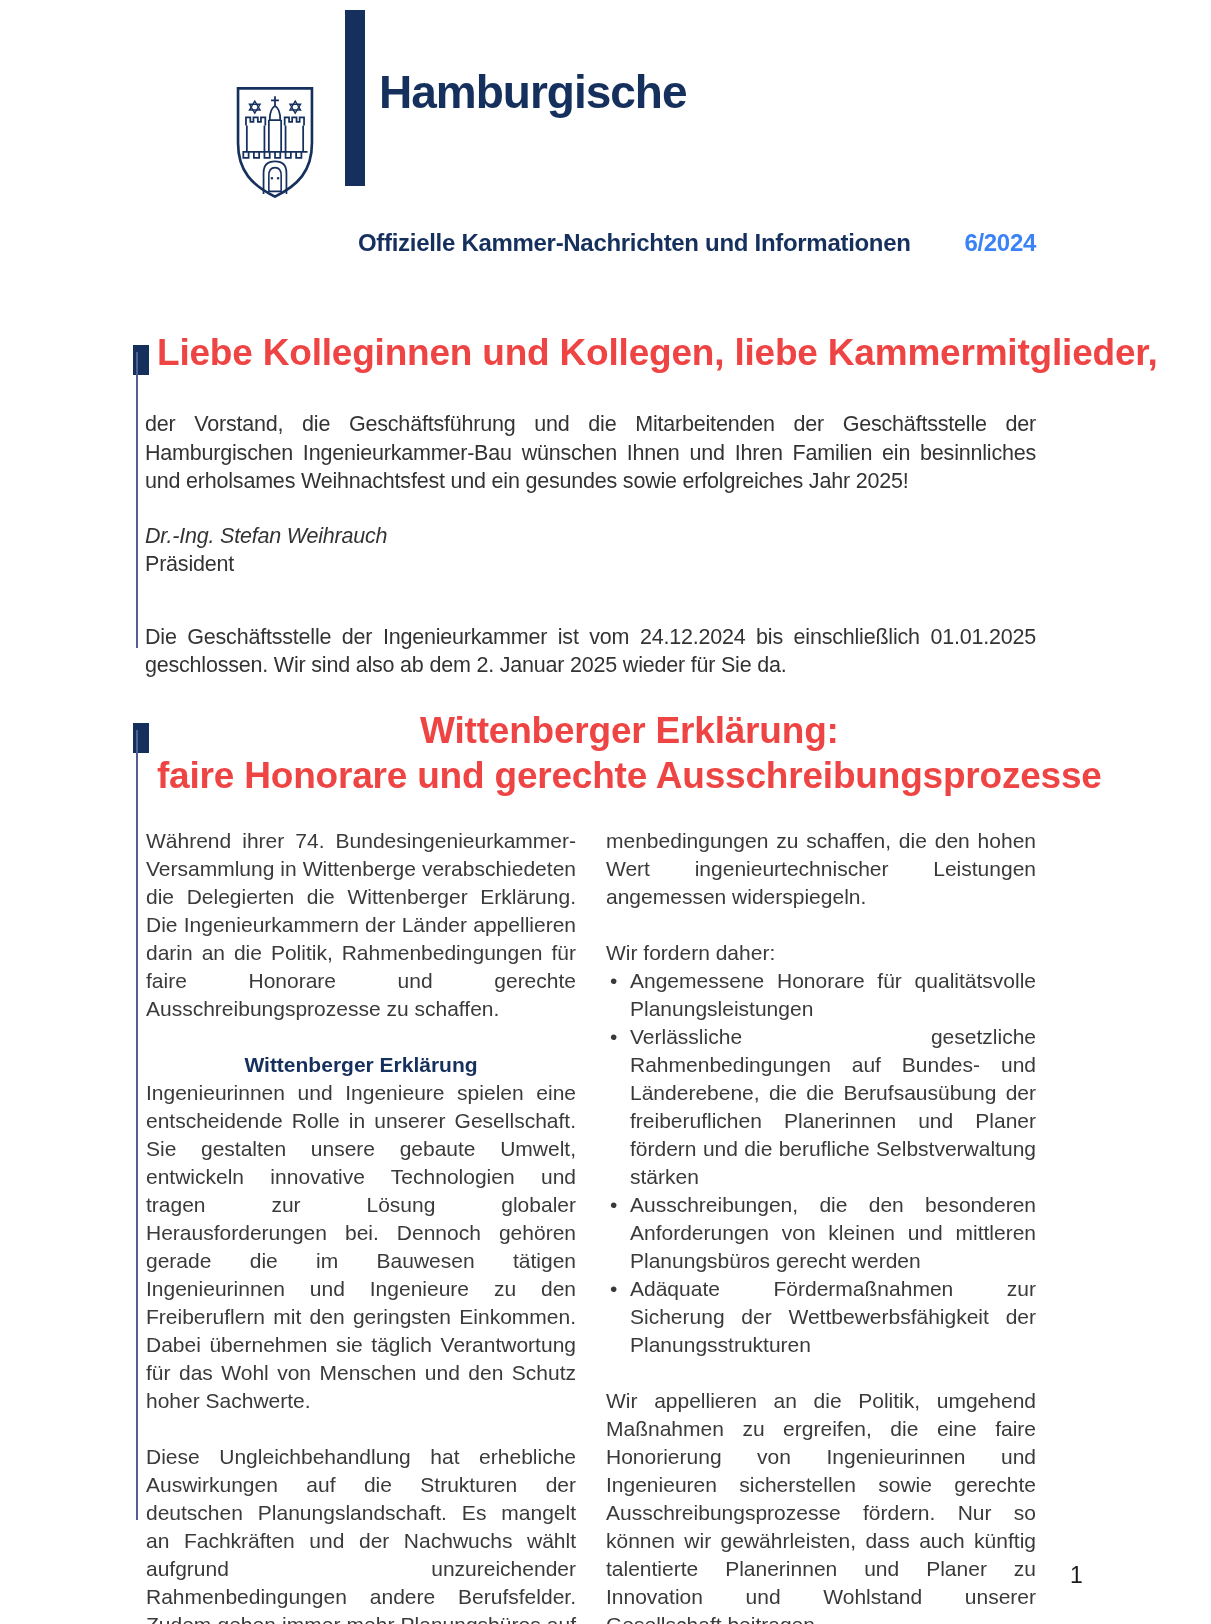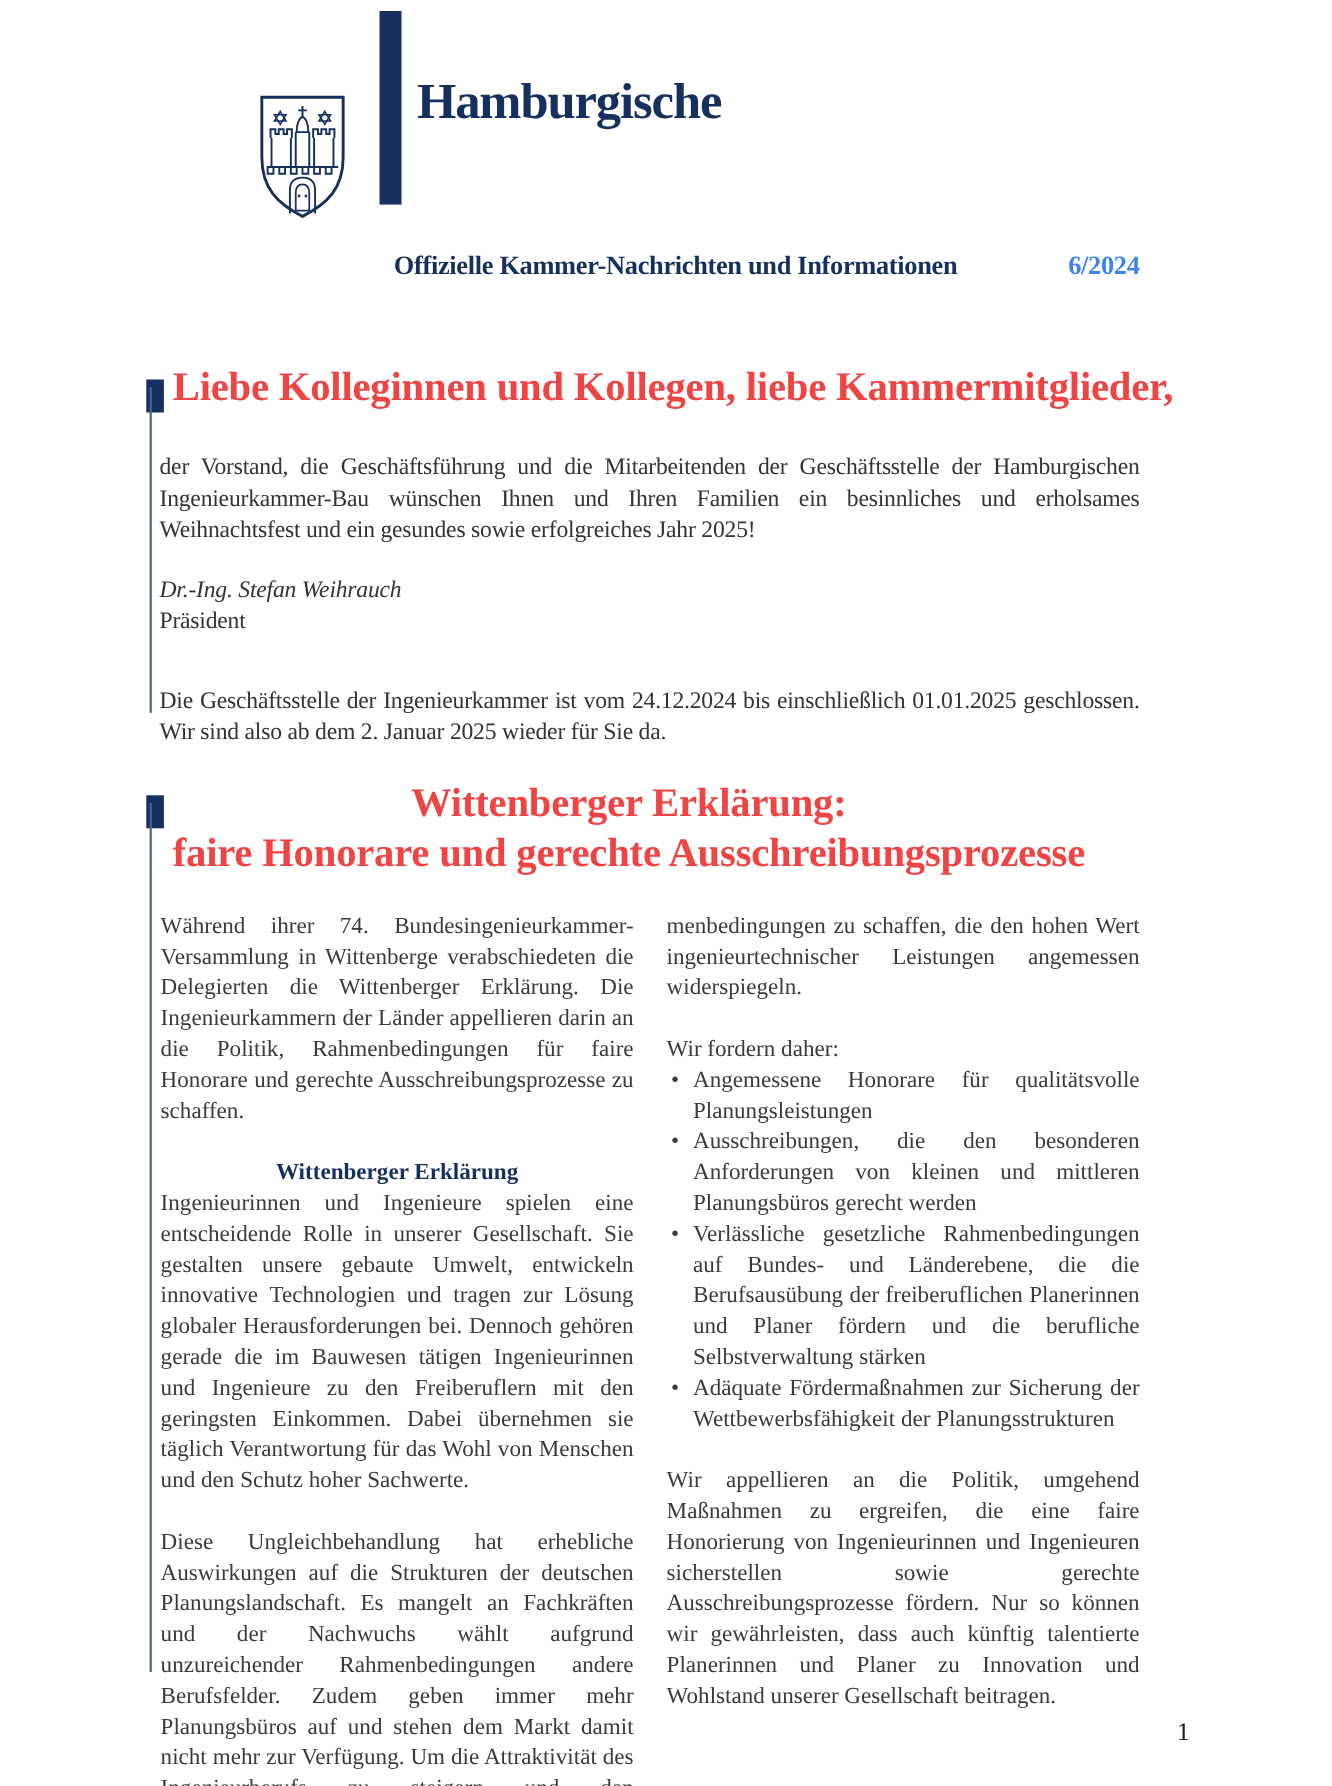--- a/index.html
+++ b/index.html
@@ -1,20 +1,20 @@
 <!DOCTYPE html>
 <html lang="de"><head>
 <meta charset="utf-8">
 <style>
   html,body{margin:0;padding:0;background:#ffffff;}
   .page{
     position:relative;
     width:1211px;height:1624px;
     background:#ffffff;
-    font-family:Liberation Serif, serif;
+    font-family:Liberation Sans, sans-serif;
     color:#333333;
     overflow:hidden;
   }
   
   .crest{position:absolute;left:231px;top:76px;width:88px;height:134px;}
   .mast-bar{position:absolute;left:345px;top:10px;width:20px;height:176px;background:#16305e;}
   .org-title{
     position:absolute;left:379px;top:64px;
     font-size:46px;font-weight:bold;line-height:56px;
     color:#16305e;letter-spacing:-1px;white-space:nowrap;
@@ -131,22 +131,22 @@
       <p>Während ihrer 74. Bundesingenieurkammer-Versammlung in Wittenberge verabschiedeten die Delegierten die Wittenberger Erklärung. Die Ingenieurkammern der Länder appellieren darin an die Politik, Rahmenbedingungen für faire Honorare und gerechte Ausschreibungsprozesse zu schaffen.</p>
       <p class="subhead">Wittenberger Erklärung</p>
       <p>Ingenieurinnen und Ingenieure spielen eine entscheidende Rolle in unserer Gesellschaft. Sie gestalten unsere gebaute Umwelt, entwickeln innovative Technologien und tragen zur Lösung globaler Herausforderungen bei. Dennoch gehören gerade die im Bauwesen tätigen Ingenieurinnen und Ingenieure zu den Freiberuflern mit den geringsten Einkommen. Dabei übernehmen sie täglich Verantwortung für das Wohl von Menschen und den Schutz hoher Sachwerte.</p>
       <p>Diese Ungleichbehandlung hat erhebliche Auswirkungen auf die Strukturen der deutschen Planungslandschaft. Es mangelt an Fachkräften und der Nachwuchs wählt aufgrund unzureichender Rahmenbedingungen andere Berufsfelder. Zudem geben immer mehr Planungsbüros auf und stehen dem Markt damit nicht mehr zur Verfügung. Um die Attraktivität des Ingenieurberufs zu steigern und den Fachkräftemangel nachhaltig zu bekämpfen, ist es unerlässlich, faire Rah-</p>
     </div>
     <div class="col">
       <p>menbedingungen zu schaffen, die den hohen Wert ingenieurtechnischer Leistungen angemessen widerspiegeln.</p>
       <p style="margin-bottom:0;text-align:left;">Wir fordern daher:</p>
       <ul>
         <li>Angemessene Honorare für qualitätsvolle Planungsleistungen</li>
+        <li>Verlässliche gesetzliche Rahmenbedingungen auf Bundes- und Länderebene, die die Berufsausübung der freiberuflichen Planerinnen und Planer fördern und die berufliche Selbstverwaltung stärken</li>
         <li>Ausschreibungen, die den besonderen Anforderungen von kleinen und mittleren Planungsbüros gerecht werden</li>
-        <li>Verlässliche gesetzliche Rahmenbedingungen auf Bundes- und Länderebene, die die Berufsausübung der freiberuflichen Planerinnen und Planer fördern und die berufliche Selbstverwaltung stärken</li>
         <li>Adäquate Fördermaßnahmen zur Sicherung der Wettbewerbsfähigkeit der Planungsstrukturen</li>
       </ul>
       <p>Wir appellieren an die Politik, umgehend Maßnahmen zu ergreifen, die eine faire Honorierung von Ingenieurinnen und Ingenieuren sicherstellen sowie gerechte Ausschreibungsprozesse fördern. Nur so können wir gewährleisten, dass auch künftig talentierte Planerinnen und Planer zu Innovation und Wohlstand unserer Gesellschaft beitragen.</p>
 
     </div>
   </div>
 
   <div class="page-num">1</div>
 
 </div>

